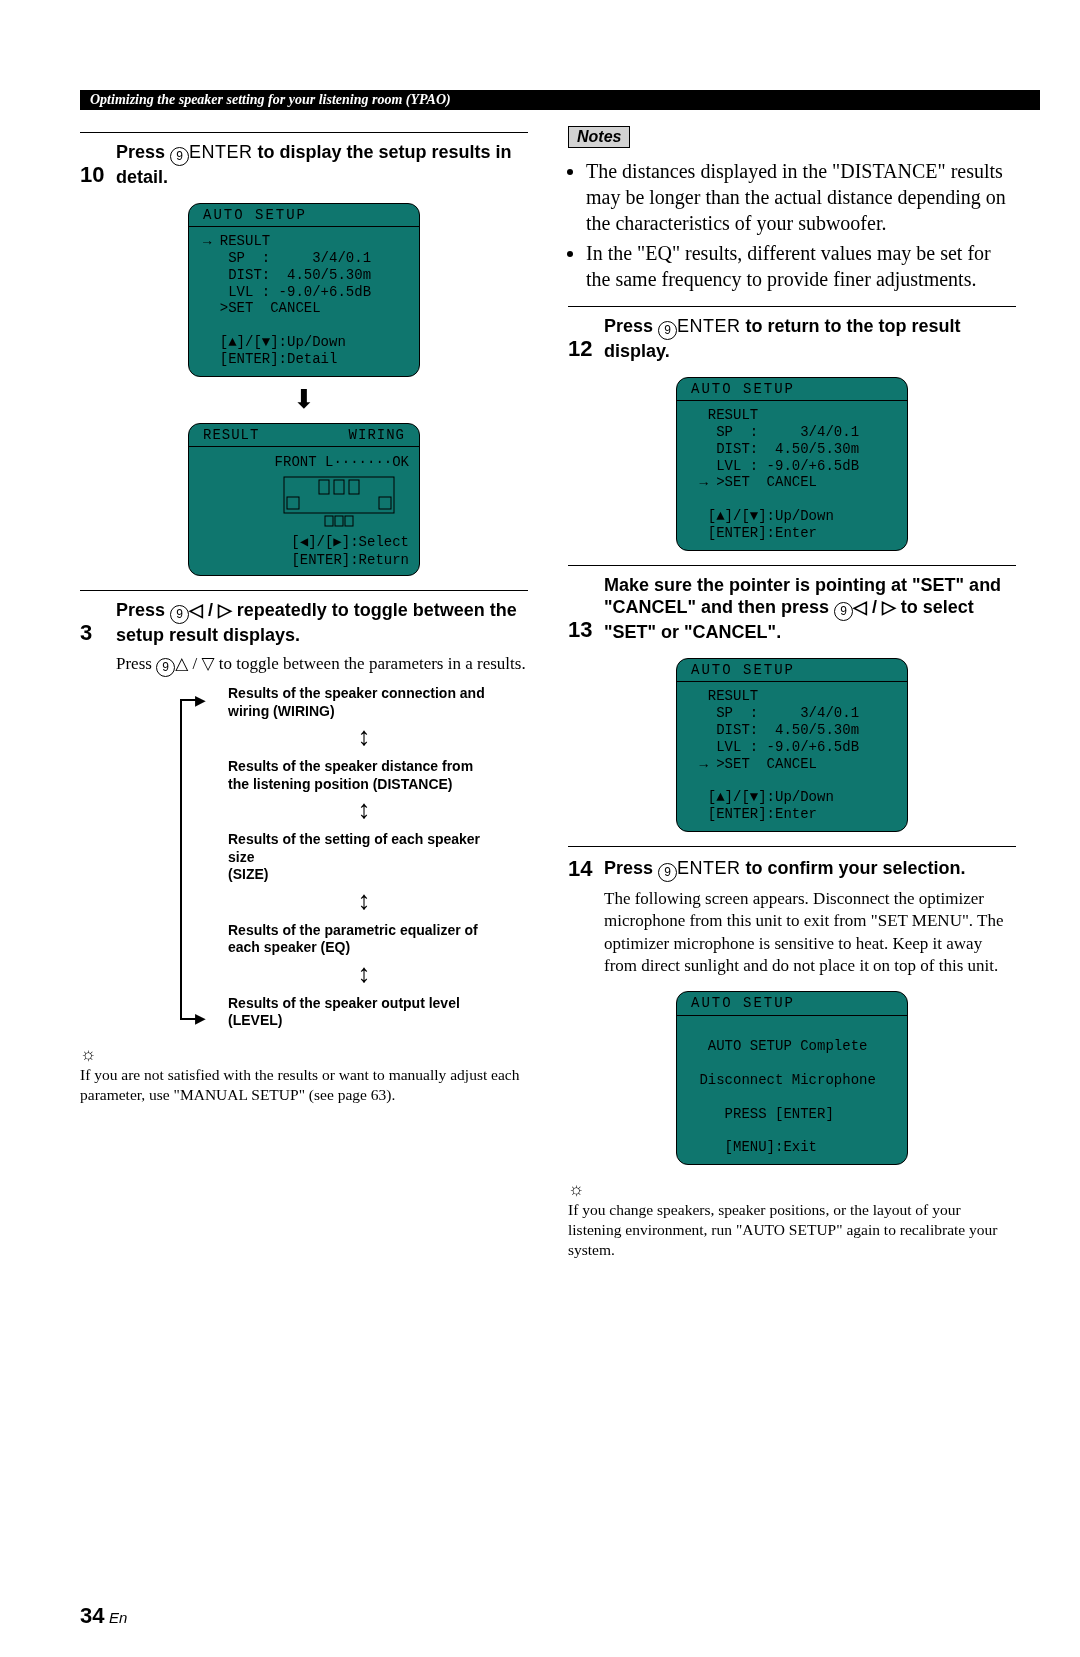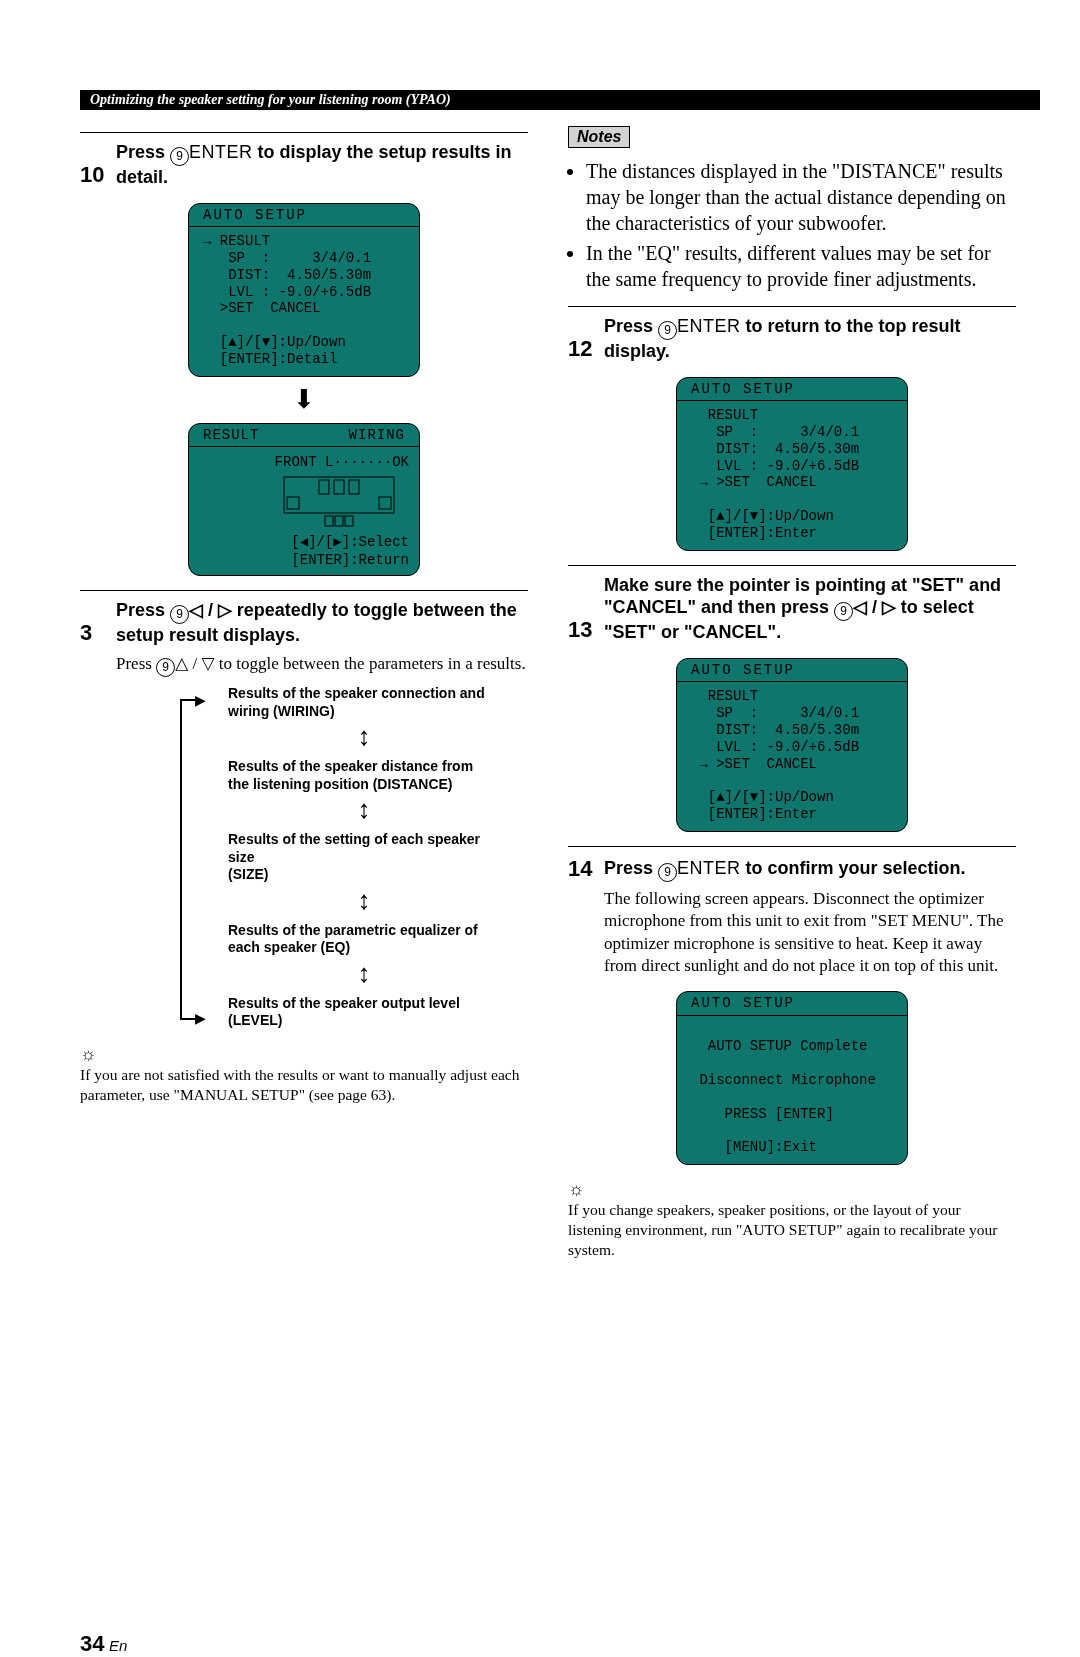--- a/index.html
+++ b/index.html
@@ -188,21 +188,21 @@
     background: #000;
   }
   .flow-hook-top { top: 14px; }
   .flow-hook-bot { bottom: 10px; }
   .flow-arrow-top { position:absolute; left:55px; top:7px; font-size:14px; }
   .flow-arrow-bot { position:absolute; left:55px; bottom:3px; font-size:14px; }
 
   .page-num {
     position: absolute;
     left: 80px;
-    bottom: 20px;
+    bottom: 48px;
     font-family: Arial, Helvetica, sans-serif;
   }
   .page-num .n { font-weight: bold; font-size: 22px; }
   .page-num .lang { font-style: italic; font-size: 15px; }
 </style>
 </head>
 <body>
 
 <div class="page">
   <div class="header-bar">Optimizing the speaker setting for your listening room (YPAO)</div>

